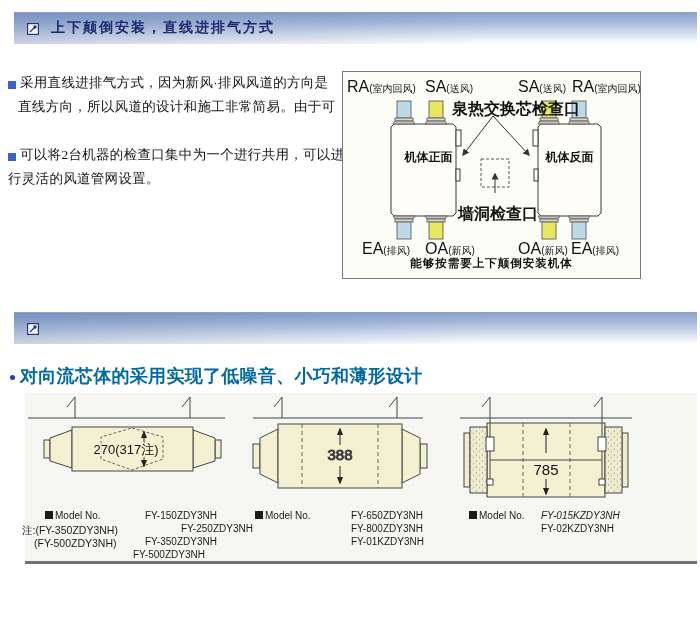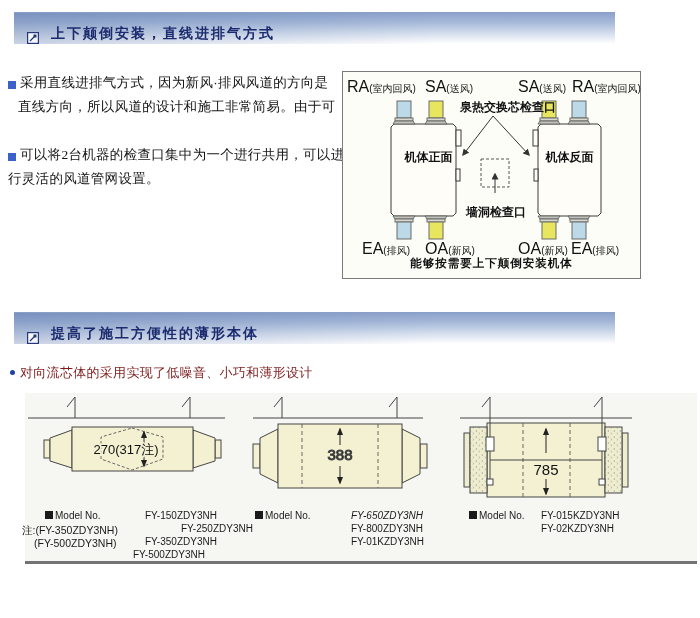--- a/index.html
+++ b/index.html
@@ -1,22 +1,22 @@
 <!DOCTYPE html>
 <html><head>
 <meta charset="utf-8">
 <style>
   * { margin:0; padding:0; box-sizing:border-box; }
   body { background:#fff; }
   .page { position:relative; width:700px; height:618px; background:#ffffff;
           font-family:"Liberation Sans", sans-serif; overflow:hidden; }
 
   
-  .sec-header { position:absolute; left:14px; width:601px; height:32px;
-    display:flex; align-items:flex-end;
+  .sec-header { position:absolute; left:14px; width:683px; height:32px;
+    display:flex; align-items:center;
     background:
       linear-gradient(to right, rgba(70,100,160,0.28), rgba(70,100,160,0) 70%),
       linear-gradient(to bottom, #8da3cb 0%, #a6b9d9 30%, #c6d3e7 55%, #e9eef6 82%, #ffffff 100%);
     border-top:1px solid #8aa0c6;
   }
   .hdr-icon { width:12px; height:12px; margin-left:13px; flex:0 0 auto; }
   .hdr-title { font-size:14px; font-weight:bold; color:#1c2b6e; letter-spacing:2px;
     margin-left:12px; white-space:nowrap; padding-bottom:1px; }
 
   
@@ -24,26 +24,26 @@
   .bullet-sq { position:absolute; width:8px; height:8px; background:#3a62c8; }
 
   
   .dbox { position:absolute; left:342px; top:71px; width:299px; height:208px;
     border:1px solid #7a7a7a; background:#fdfdf8; }
   .dbox svg { position:absolute; left:0; top:0; }
   .dlabel { position:absolute; white-space:nowrap; color:#111; }
   .pmain { font-size:16px; }
   .psub  { font-size:10px; }
   .unitlabel { font-size:12px; font-weight:bold; text-align:center; }
-  .smalllabel { font-size:12px; font-weight:bold;margin-left:8px; }
+  .smalllabel { font-size:16px; font-weight:bold; }
   .caption { font-size:11.5px; font-weight:bold; text-align:center; letter-spacing:1px; }
 
   
-  .subhead { position:absolute; left:10px; top:364px; font-size:13px; font-weight:normal;
-    color:#7f1d1d; white-space:nowrap; letter-spacing:0.3px; }
+  .subhead { position:absolute; left:10px; top:364px; font-size:18px; font-weight:bold;
+    color:#0369a1; white-space:nowrap; letter-spacing:0.3px; }
   .subhead .dot { display:inline-block; width:5px; height:5px; border-radius:50%;
     background:#2141a5; vertical-align:2px; margin-right:5px; }
 
   .scan { position:absolute; left:25px; top:393px; width:672px; height:171px;
     background:#f6f7f2; border-bottom:3px solid #737373; }
   .scan svg { position:absolute; left:0; top:0; }
 
   .mdl { position:absolute; font-size:10px; color:#1a1a1a; white-space:nowrap; }
   .mdl .msq { display:inline-block; width:8px; height:8px; background:#1a1a1a; margin-right:2px; }
   .note { font-size:10.5px; }
@@ -181,21 +181,20 @@
 
     <div class="dlabel caption" style="left:0; top:184px; width:297px;">能够按需要上下颠倒安装机体</div>
   </div>
 
   <div class="sec-header" style="top:312px;">
     <svg class="hdr-icon" viewBox="0 0 12 12">
       <rect x="0.5" y="0.5" width="11" height="11" fill="#f4f7fc" stroke="#27377c" stroke-width="1.4"></rect>
       <path d="M3,9 L8.5,3.5" stroke="#27377c" stroke-width="1.3" fill="none"></path>
       <rect x="6.5" y="2.5" width="3" height="3" fill="#27377c"></rect>
     </svg>
-    <span class="hdr-title">提高了施工方便性的薄形本体</span>
   </div>
 
   <div class="subhead">
     <span class="dot"></span><span>对向流芯体的采用实现了低噪音、小巧和薄形设计</span>
   </div>
 
   <div class="scan">
     <svg width="672" height="170" viewBox="0 0 672 170">
       <defs>
         <marker id="ah2" viewBox="0 0 10 10" refX="8" refY="5" markerWidth="8" markerHeight="8" orient="auto-start-reverse">
@@ -266,23 +265,23 @@
   <div class="mdl note" style="left:22px; top:524px;">注:(FY-350ZDY3NH)</div>
   <div class="mdl note" style="left:34px; top:537px;">(FY-500ZDY3NH)</div>
   <div class="mdl" style="left:145px; top:510px;">FY-150ZDY3NH</div>
   <div class="mdl" style="left:145px; top:523px;padding-left:36px;">FY-250ZDY3NH</div>
   <div class="mdl" style="left:145px; top:536px;">FY-350ZDY3NH</div>
   <div class="mdl" style="left:133px; top:549px;">FY-500ZDY3NH</div>
 
   <div class="mdl" style="left:255px; top:510px;">
     <span class="msq"></span><span>Model No.</span>
   </div>
-  <div class="mdl" style="left:351px; top:510px;font-style:italic;">FY-650ZDY3NH</div>
+  <div class="mdl" style="left:351px; top:510px;">FY-650ZDY3NH</div>
   <div class="mdl" style="left:351px; top:523px;">FY-800ZDY3NH</div>
   <div class="mdl" style="left:351px; top:536px;">FY-01KZDY3NH</div>
 
   <div class="mdl" style="left:469px; top:510px;">
     <span class="msq"></span><span>Model No.</span>
   </div>
-  <div class="mdl" style="left:541px; top:510px;">FY-015KZDY3NH</div>
+  <div class="mdl" style="left:541px; top:510px;font-style:italic;">FY-015KZDY3NH</div>
   <div class="mdl" style="left:541px; top:523px;">FY-02KZDY3NH</div>
 
 </div>
 
 </body></html>

